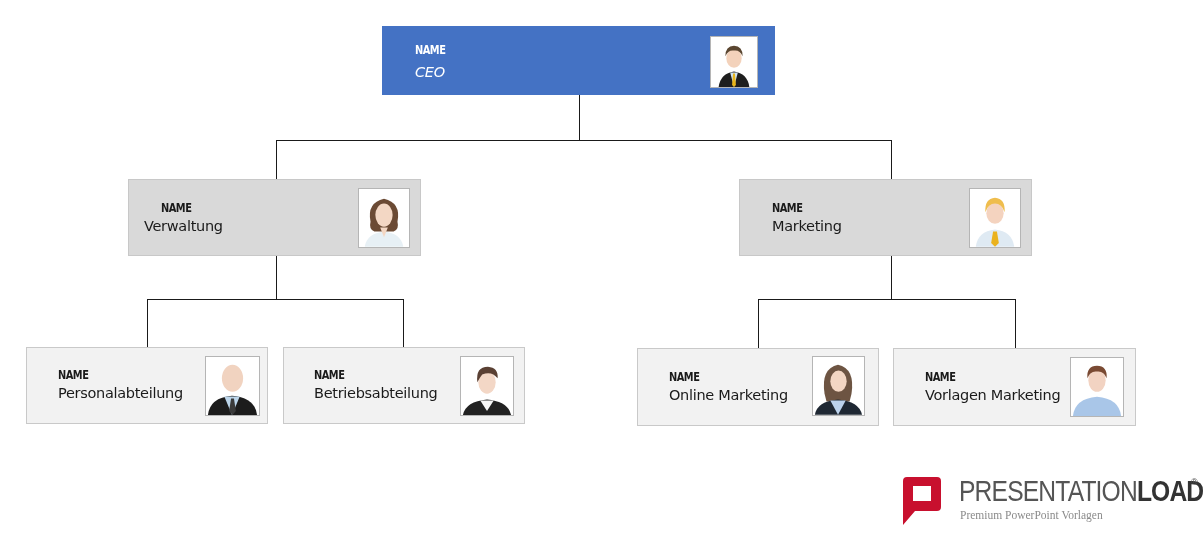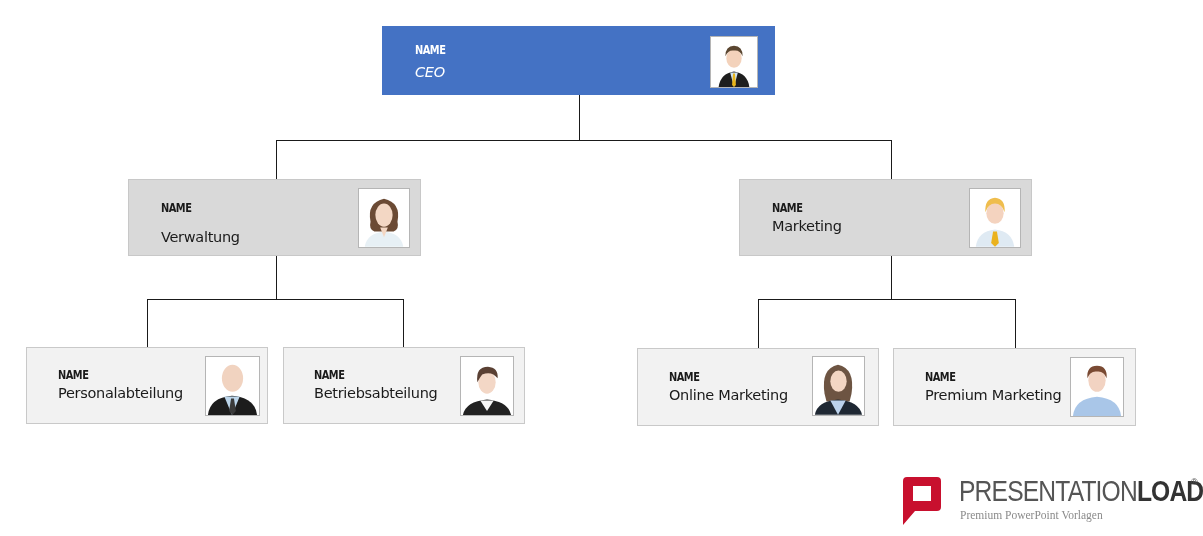--- a/index.html
+++ b/index.html
@@ -50,21 +50,21 @@
         <path d="M20 37 L24 52 L28 37Z" fill="#cfe3f2"></path>
         <path d="M23 38 L25 38 L26 50 L24 52 L22 50Z" fill="#e8b41a"></path>
         <ellipse cx="24" cy="22" rx="8" ry="10" fill="#f3d2bb"></ellipse>
         <path d="M15 20 Q15 9 24 9 Q33 9 33 20 Q30 13 24 14 Q18 13 15 20Z" fill="#5a4630"></path>
       </svg>
   </div>
 </div>
 
 <div class="box l2" style="left:128px;top:179px;width:293px;height:77px;">
   <div class="name" style="left:32px;top:21px;">NAME</div>
-  <div class="role" style="left:32px;top:38px;margin-top:11px;">Verwaltung</div>
+  <div class="role" style="left:15px;top:38px;">Verwaltung</div>
   <div class="photo" style="left:229px;top:8px;width:52px;height:60px;">
     <svg viewBox="0 0 52 60">
         <rect width="52" height="60" fill="#fff"></rect>
         <path d="M6 60 Q8 46 26 44 Q44 46 46 60Z" fill="#e7f0f5"></path>
         <path d="M12 34 Q8 14 26 10 Q44 14 40 34 Q42 42 36 44 L16 44 Q10 42 12 34Z" fill="#6b4a34"></path>
         <ellipse cx="26" cy="27" rx="9" ry="12" fill="#f3d7c4"></ellipse>
         <path d="M22 40 L26 50 L30 40Z" fill="#f3d7c4"></path>
       </svg>
   </div>
 </div>
@@ -120,21 +120,21 @@
         <path d="M12 38 Q8 12 26 8 Q44 12 40 38 L38 46 L14 46Z" fill="#6d5442"></path>
         <path d="M2 60 Q4 46 26 44 Q48 46 51 60Z" fill="#1f2833"></path>
         <path d="M18 45 L26 60 L34 45Z" fill="#bcd2ec"></path>
         <ellipse cx="26.5" cy="25" rx="8.5" ry="11" fill="#f3d6c3"></ellipse>
       </svg>
   </div>
 </div>
 
 <div class="box l3" style="left:893px;top:348px;width:243px;height:78px;">
   <div class="name" style="left:31px;top:21px;">NAME</div>
-  <div class="role" style="left:31px;top:38px;">Premium Marketing</div>
+  <div class="role" style="left:31px;top:38px;">Vorlagen Marketing</div>
   <div class="photo" style="left:176px;top:8px;width:54px;height:60px;">
     <svg viewBox="0 0 54 60">
         <rect width="54" height="60" fill="#fff"></rect>
         <path d="M2 60 Q4 42 27 40 Q50 42 52 60Z" fill="#a9c6e8"></path>
         <ellipse cx="27" cy="23" rx="9" ry="12" fill="#f2d3c2"></ellipse>
         <path d="M17 21 Q16 8 27 8 Q38 8 37 21 Q34 13 27 14 Q20 13 17 21Z" fill="#7a4a33"></path>
       </svg>
   </div>
 </div>
 

